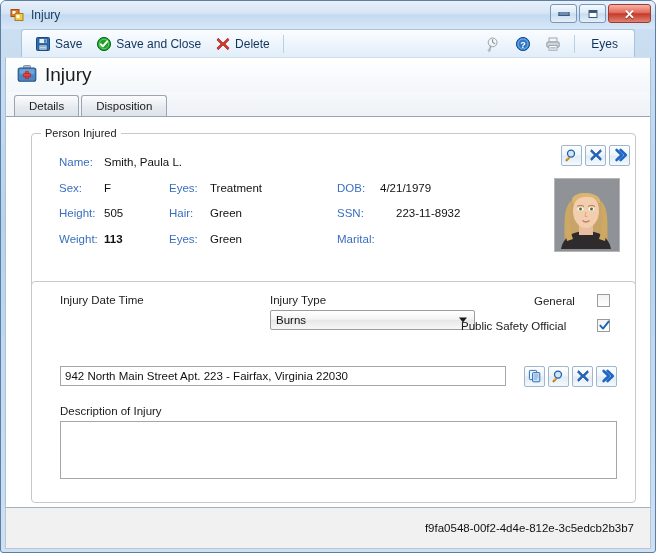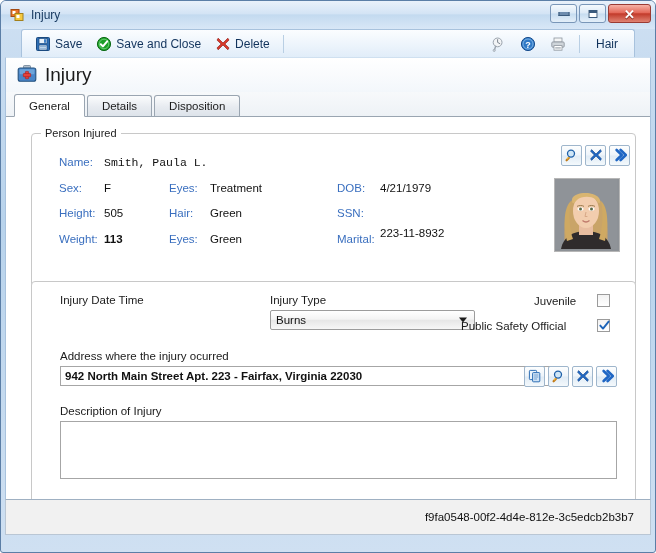--- a/index.html
+++ b/index.html
@@ -132,21 +132,21 @@
   .chk{
     position:absolute;width:13px;height:13px;box-sizing:border-box;
     border:1px solid #9b9b9b;background:linear-gradient(to bottom,#f2f2f2,#ffffff);
   }
   .chk svg{position:absolute;left:0;top:-1px;}
   .desc-box{
     position:absolute;box-sizing:border-box;border:1px solid #a6a6a6;background:#ffffff;
   }
   
   .statusbar{
-    position:absolute;left:4px;right:4px;bottom:17px;height:36px;
+    position:absolute;left:4px;right:4px;bottom:3px;height:42px;
     background:#f1f1f1;border:1px solid #b9c6d4;border-top:1px solid #9fb0c2;
     box-sizing:border-box;display:flex;align-items:center;justify-content:flex-end;
     padding-right:16px;
     text-align:center;
   }
   .status-text{font-size:11.5px;color:#111;}
 </style>
 </head>
 <body>
 
@@ -243,65 +243,64 @@
           <rect x="1.8" y="6" width="12.4" height="5.2" rx="1" fill="#cfd5da" stroke="#8e969f" stroke-width="0.9"></rect>
           <rect x="4" y="9.6" width="8" height="4.6" fill="#ffffff" stroke="#8e969f" stroke-width="0.8"></rect>
           <rect x="5.2" y="11" width="5.6" height="0.8" fill="#a9b1b8"></rect>
           <rect x="5.2" y="12.4" width="5.6" height="0.8" fill="#a9b1b8"></rect>
         </svg>
       </span>
     </div>
 
     <div class="tbar-sep"></div>
 
-    <div class="close-link">Hair</div>
+    <div class="close-link">Eyes</div>
   </div>
 
   <div class="client">
 
     <div class="page-header">
       <span>
         <svg width="22" height="22" viewBox="0 0 22 22">
           <rect x="7.5" y="2.6" width="7" height="2.6" rx="0.8" fill="#b9c6d2" stroke="#6f8296" stroke-width="0.9"></rect>
           <rect x="2.2" y="5" width="17.6" height="13.2" rx="2" fill="#4a86c8" stroke="#24527f" stroke-width="1.1"></rect>
           <rect x="3.6" y="6.3" width="14.8" height="5" rx="1" fill="#79aee0" opacity="0.75"></rect>
           <rect x="9.4" y="8.4" width="3.2" height="7.4" rx="0.5" fill="#e8403a" stroke="#a71f1c" stroke-width="0.6"></rect>
           <rect x="7.3" y="10.5" width="7.4" height="3.2" rx="0.5" fill="#e8403a" stroke="#a71f1c" stroke-width="0.6"></rect>
         </svg>
       </span>
       <span class="page-title">Injury</span>
     </div>
 
     <div class="tabstrip">
-      <div class="tab active">General</div>
       <div class="tab">Details</div>
       <div class="tab">Disposition</div>
     </div>
 
     <div class="tabbody">
 
       <div class="groupbox" style="left:25px;top:16px;width:605px;height:172px;">
         <span class="gb-title">Person Injured</span>
 
         <span class="flabel" style="left:27px;top:22px;">Name:</span>
-        <span class="fvalue" style="left:72px;top:22px;font-family:Liberation Mono, monospace;">Smith, Paula L.</span>
+        <span class="fvalue" style="left:72px;top:22px;">Smith, Paula L.</span>
 
         <span class="flabel" style="left:27px;top:48px;">Sex:</span>
         <span class="fvalue" style="left:72px;top:48px;">F</span>
         <span class="flabel" style="left:137px;top:48px;">Eyes:</span>
         <span class="fvalue" style="left:178px;top:48px;">Treatment</span>
         <span class="flabel" style="left:305px;top:48px;">DOB:</span>
         <span class="fvalue" style="left:348px;top:48px;">4/21/1979</span>
 
         <span class="flabel" style="left:27px;top:73px;">Height:</span>
         <span class="fvalue" style="left:72px;top:73px;">505</span>
         <span class="flabel" style="left:137px;top:73px;">Hair:</span>
         <span class="fvalue" style="left:178px;top:73px;">Green</span>
         <span class="flabel" style="left:305px;top:73px;">SSN:</span>
-        <span class="fvalue" style="left:348px;top:73px;margin-top:20px;">223-11-8932</span>
+        <span class="fvalue" style="left:364px;top:73px;">223-11-8932</span>
 
         <span class="flabel" style="left:27px;top:99px;">Weight:</span>
         <span class="fvalue" style="left:72px;top:99px;font-weight:bold;">113</span>
         <span class="flabel" style="left:137px;top:99px;">Eyes:</span>
         <span class="fvalue" style="left:178px;top:99px;">Green</span>
         <span class="flabel" style="left:305px;top:99px;">Marital:</span>
         <span class="fvalue" style="left:348px;top:99px;"></span>
 
         <div class="sqbtn" style="left:529px;top:11px;">
           <span>
@@ -360,32 +359,31 @@
       <div class="groupbox" style="left:25px;top:164px;width:605px;height:222px;">
 
         <span class="slabel" style="left:28px;top:12px;">Injury Date Time</span>
 
         <span class="slabel" style="left:238px;top:12px;">Injury Type</span>
         <div class="combo" style="left:238px;top:28px;width:205px;height:20px;">
           <span>Burns</span>
           <span class="arrow"></span>
         </div>
 
-        <span class="slabel" style="left:502px;top:13px;">Juvenile</span>
+        <span class="slabel" style="left:502px;top:13px;">General</span>
         <div class="chk" style="left:565px;top:12px;"></div>
 
         <span class="slabel" style="left:429px;top:38px;">Public Safety Official</span>
         <div class="chk" style="left:565px;top:37px;">
           <svg width="13" height="13" viewBox="0 0 13 13">
             <path d="M2.3 6.6 L5 9.6 L10.6 2.6" fill="none" stroke="#1c63b8" stroke-width="1.9" stroke-linecap="round" stroke-linejoin="round"></path>
           </svg>
         </div>
 
-        <span class="slabel" style="left:28px;top:68px;">Address where the injury ocurred</span>
-        <div class="tbox" style="left:28px;top:84px;width:500px;height:20px;font-weight:bold;">
+        <div class="tbox" style="left:28px;top:84px;width:446px;height:20px;">
           <span>942 North Main Street Apt. 223 - Fairfax, Virginia 22030</span>
         </div>
         <div class="sqbtn" style="left:492px;top:84px;">
           <span>
             <svg width="14" height="14" viewBox="0 0 14 14">
               <rect x="1.4" y="1.4" width="7.2" height="9.2" rx="0.8" fill="#eaf3fb" stroke="#2f6fb5" stroke-width="1"></rect>
               <rect x="4.6" y="3.6" width="7.2" height="9.2" rx="0.8" fill="#cfe3f6" stroke="#2f6fb5" stroke-width="1"></rect>
               <path d="M6.1 6 L10.3 6 M6.1 8 L10.3 8 M6.1 10 L9 10" stroke="#5d90c6" stroke-width="0.8"></path>
             </svg>
           </span>

